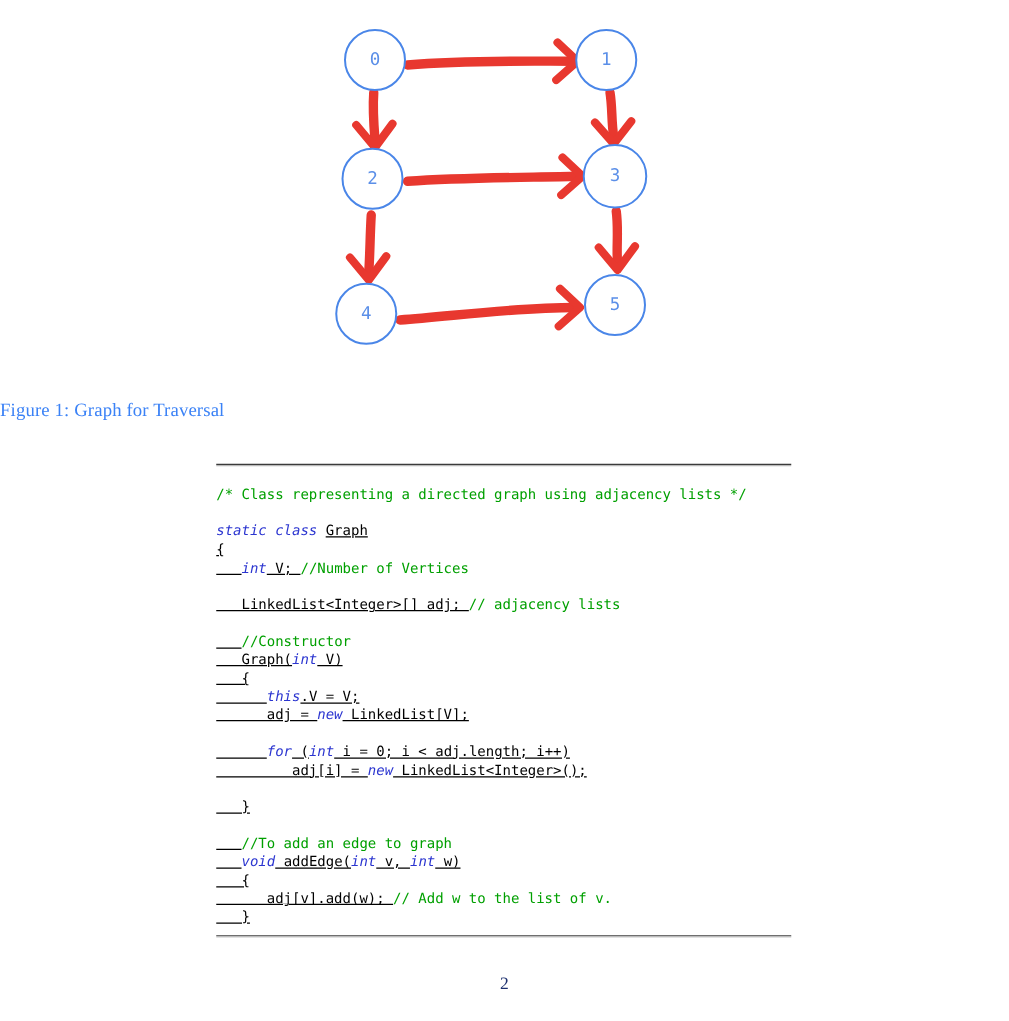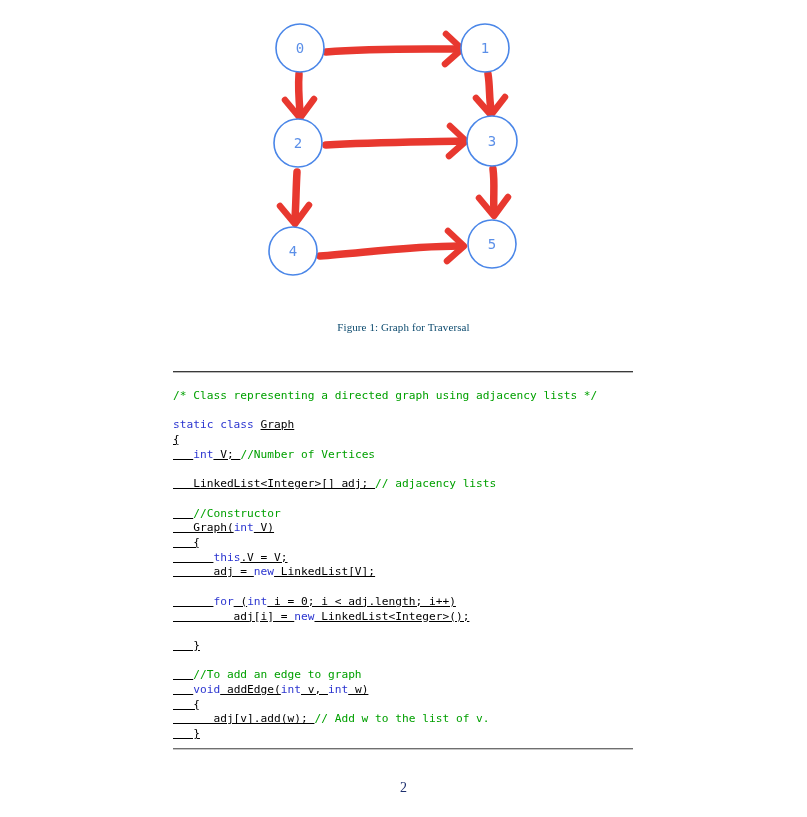--- a/index.html
+++ b/index.html
@@ -67,24 +67,24 @@
     stroke-linecap: round;
     stroke-linejoin: round;
     fill: none;
   }
 
   #figure-caption {
     position: absolute;
     left: 0;
     top: 321px;
     width: 807px;
-    text-align: center;
+    text-align: left;
     font-family: "Liberation Serif", serif;
-    font-size: 11px;
-    color: #0c4a6e;
+    font-size: 15px;
+    color: #3b82f6;
     letter-spacing: 0.1px;
   }
 
   
   .hrule {
     position: absolute;
     left: 173px;
     width: 460px;
     height: 1px;
     background: #3a3a3a;
@@ -100,21 +100,21 @@
     top: 389px;
     width: 470px;
     font-family: "DejaVu Sans Mono", monospace;
     font-size: 11.2px;
     line-height: 14.7px;
     white-space: pre;
     color: #000000;
   }
   #code-listing .ln { display: block; min-height: 14.7px; }
   .cmt { color: #00a000; text-align: center; }
-  .kw  { color: #2b35d0; }
+  .kw  { color: #2b35d0; font-style: italic; }
   .pl  { color: #000000; text-decoration: underline; }
 
   
   #page-number {
     position: absolute;
     left: 0;
     top: 780px;
     width: 807px;
     text-align: center;
     font-family: "Liberation Serif", serif;

